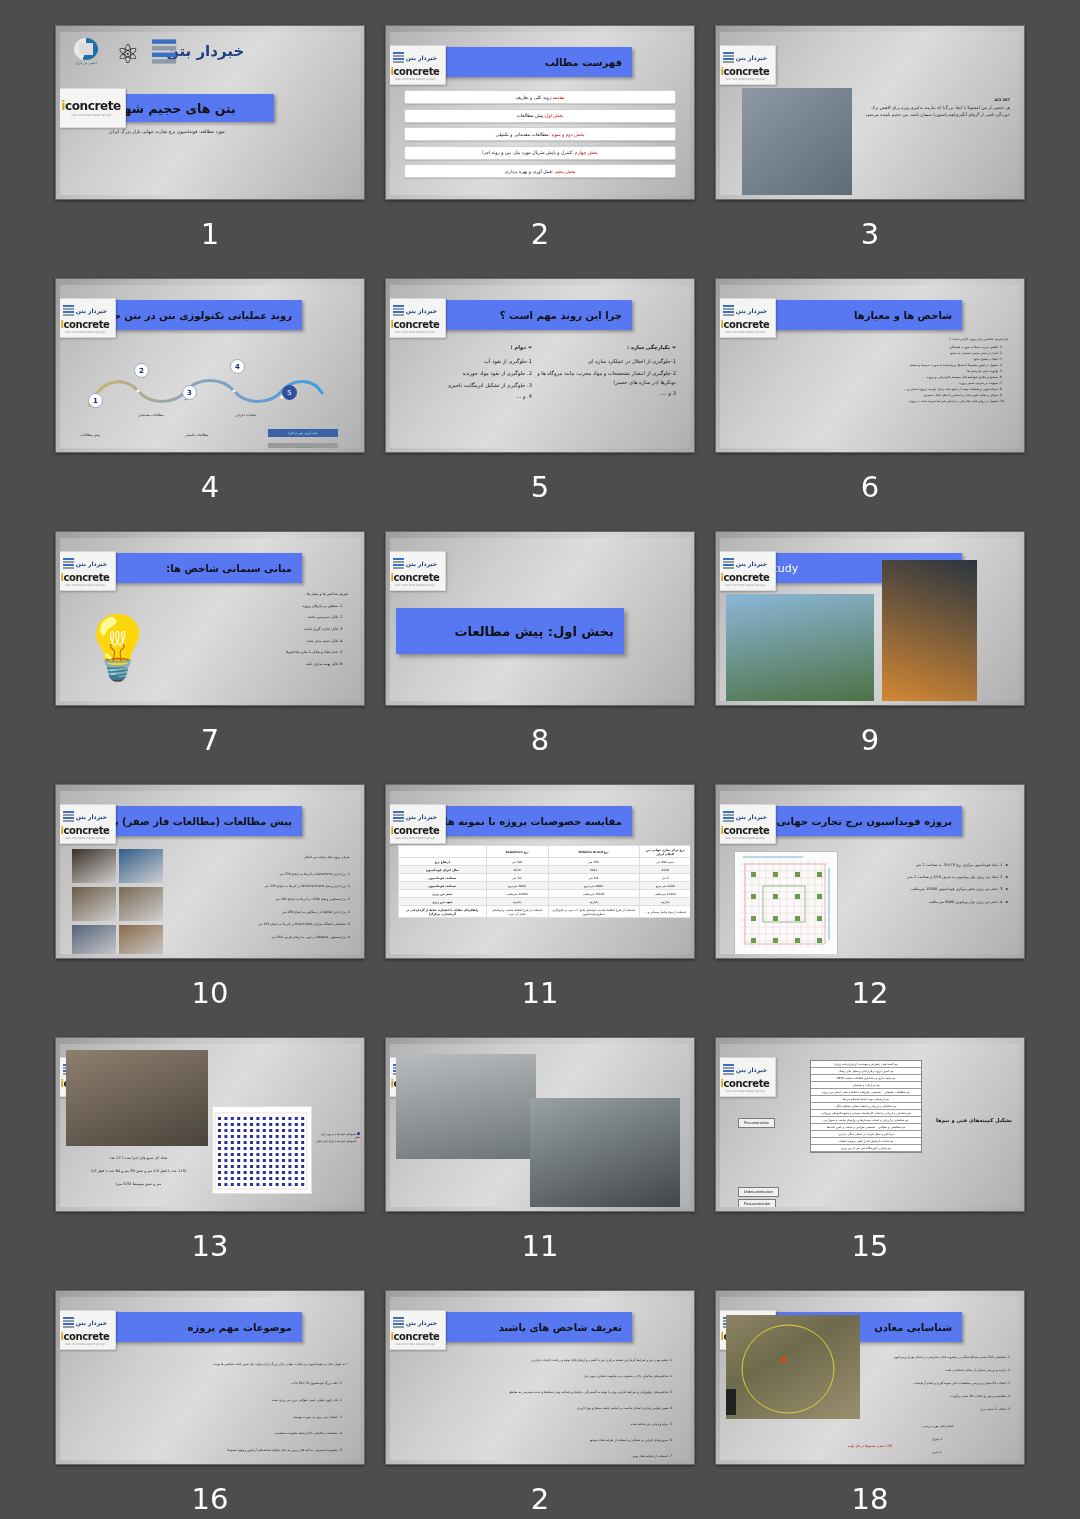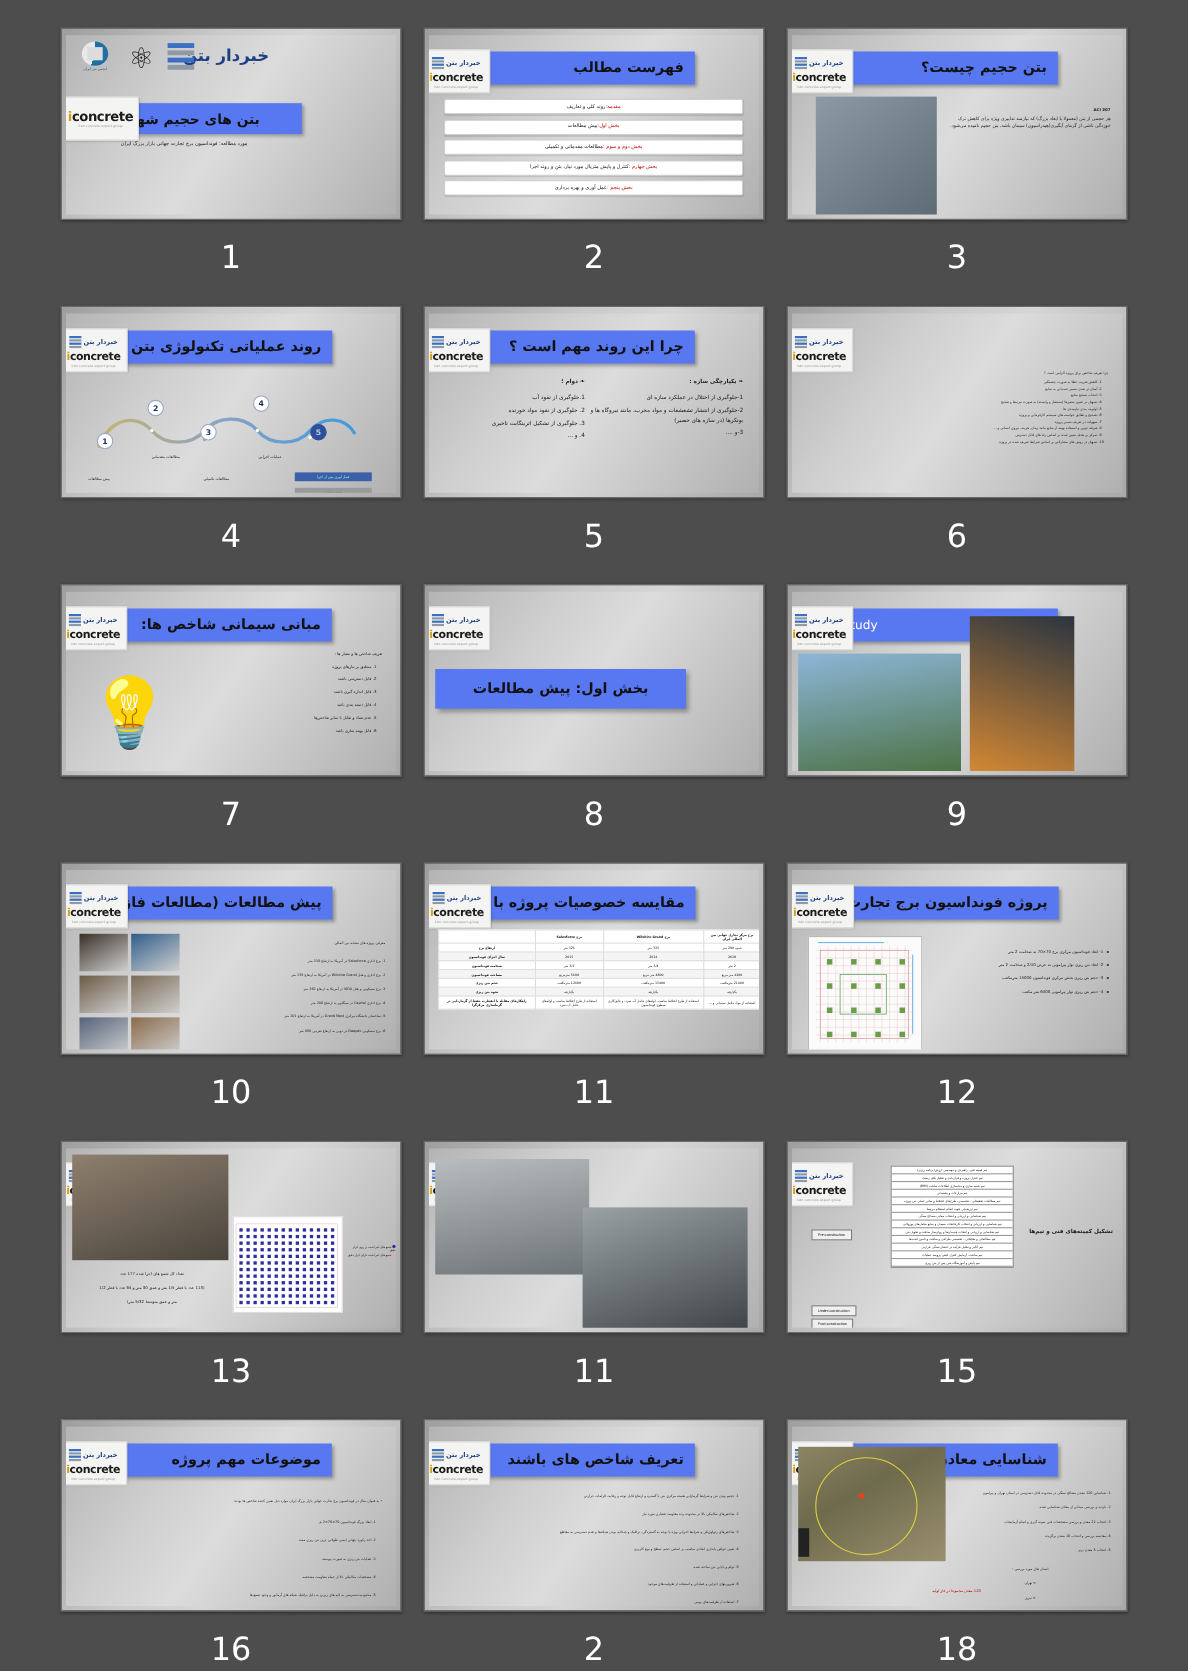--- a/index.html
+++ b/index.html
@@ -36,21 +36,21 @@
     color:#fff; font-size:29px; font-weight:400; margin-top:17px;
     font-family:"DejaVu Sans","Liberation Sans",sans-serif; direction:ltr;
   }
   
   .tbar {
     position:absolute; left:6px; right:58px; top:15px; height:30px;
     background:#5878f2; display:flex; align-items:center; justify-content:flex-start;
     padding:0 10px; box-shadow:2px 2px 3px rgba(0,0,0,.3);
   }
   .tbar.ltr { direction:ltr; justify-content:flex-start; }
-  .tbar-txt { color:#111; font-size:13px; font-weight:700; white-space:nowrap; }
+  .tbar-txt { color:#111; font-size:10px; font-weight:700; white-space:nowrap; }
   .tbar.ltr .tbar-txt { color:#fff; font-weight:400; font-size:11px; }
   
   .logo {
     position:absolute; top:13px; left:-6px; width:62px; height:40px;
     background:#f4f4f2; border:1px solid #d8d8d8; overflow:hidden;
     display:flex; flex-direction:column; justify-content:center; align-items:center;
     box-shadow:1px 1px 2px rgba(0,0,0,.25);
   }
   .logo-top { display:flex; align-items:center; gap:2px; height:17px; }
   .logo-bars { display:flex; flex-direction:column; gap:1px; }
@@ -107,23 +107,20 @@
   .pilebox { position:absolute; background:#fff; border:1px solid #ddd; }
   .legend-dot { display:inline-block; width:3px;height:3px;border-radius:50%; }
 </style>
 </head>
 <body>
 
 <div id="grid">
     <div class="cell">
       <div class="slide">
       <div class="slide-inner">
-          <div class="tbar ">
-    <span class="tbar-txt">بتن حجیم چیست؟</span>
-          </div>
           <div class="logo">
     <div class="logo-top">
       <span class="logo-word">خبردار بتن</span>
       <span class="logo-bars">
                 <i></i>
                 <i></i>
                 <i></i>
                 <i></i>
               </span>
     </div>
@@ -211,20 +208,23 @@
       <div class="logo-bot" style="font-size:12px"><span class="c">i</span>concrete</div>
       <div class="logo-sub">iran concrete expert group</div>
           </div>
         </div>
     </div>
     <div class="pagenum">1</div>
     </div>
     <div class="cell">
       <div class="slide">
       <div class="slide-inner">
+          <div class="tbar ">
+    <span class="tbar-txt">شاخص ها و معیارها</span>
+          </div>
           <div class="logo">
     <div class="logo-top">
       <span class="logo-word">خبردار بتن</span>
       <span class="logo-bars">
                 <i></i>
                 <i></i>
                 <i></i>
                 <i></i>
               </span>
     </div>
@@ -358,21 +358,21 @@
   </div>
           <div class="ph" style="left:6px;top:56px;width:148px;height:113px;background:linear-gradient(170deg,#8cb6d8,#4a6f3f);"></div>
           <div class="ph" style="left:162px;top:22px;width:95px;height:146px;background:linear-gradient(200deg,#2b3540,#d88a33);"></div>
         </div>
     </div>
     <div class="pagenum">9</div>
     </div>
     <div class="cell">
       <div class="slide">
       <div class="slide-inner">
-          <div class="tbar" style="top:70px;left:6px;right:66px;height:36px;justify-content:center;box-shadow:3px 3px 4px rgba(0,0,0,.3)">
+          <div class="tbar" style="top:70px;left:6px;right:66px;height:46px;justify-content:flex-start;box-shadow:3px 3px 4px rgba(0,0,0,.3)">
       <span style="color:#111;font-size:13px;font-weight:700">بخش اول: پیش مطالعات</span>
           </div>
           <div class="logo">
     <div class="logo-top">
       <span class="logo-word">خبردار بتن</span>
       <span class="logo-bars">
                 <i></i>
                 <i></i>
                 <i></i>
                 <i></i>

